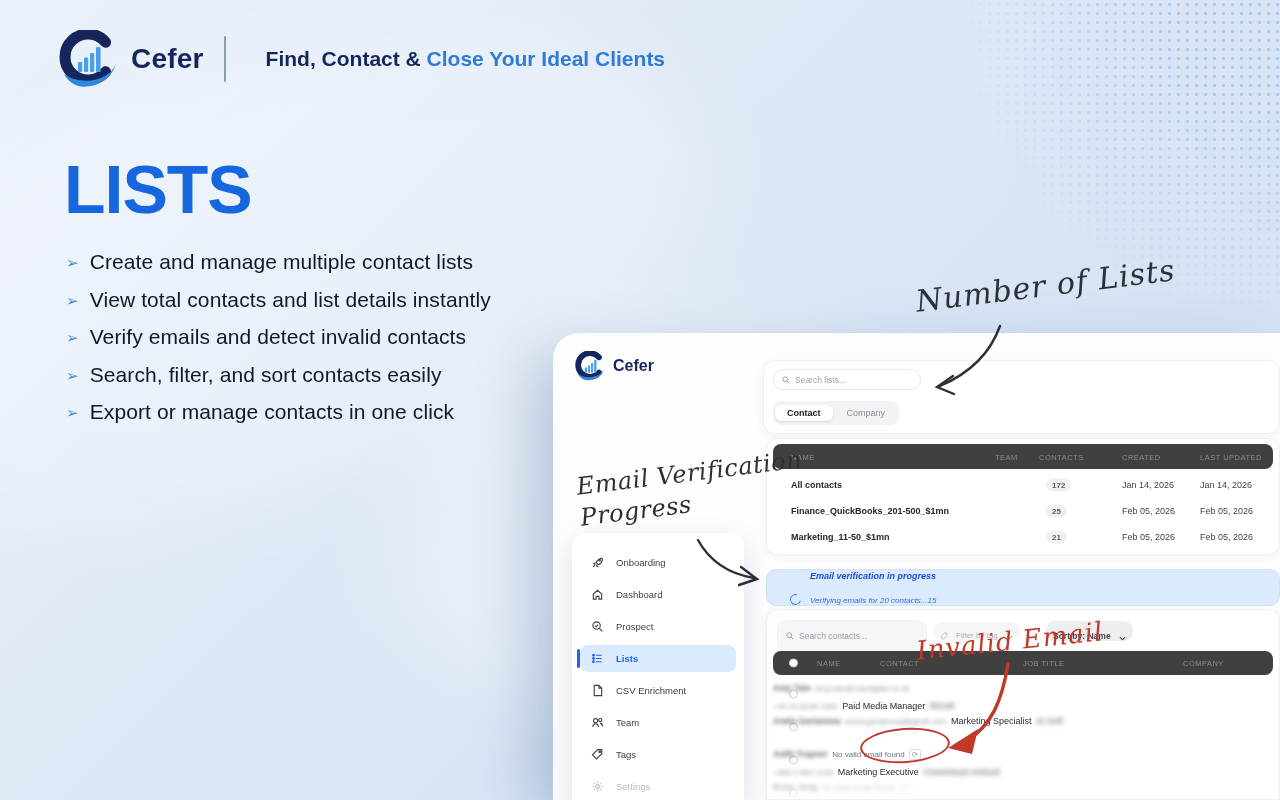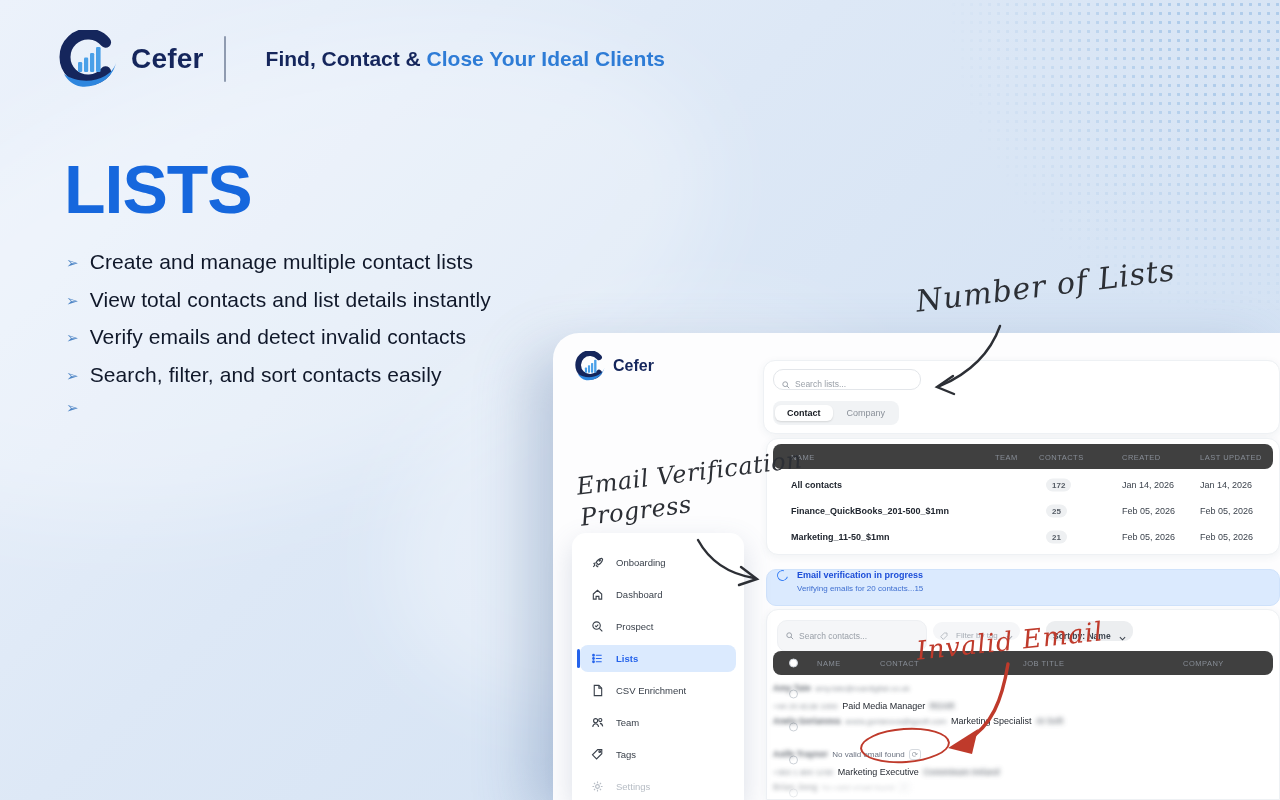--- a/index.html
+++ b/index.html
@@ -45,21 +45,21 @@
 
   .card { position:absolute; background:#fff; border:1px solid #eef1f4; border-radius:12px;
           box-shadow:0 2px 8px rgba(40,60,90,.06); }
   .card1 { left:210px; top:27px; width:517px; height:74px; }
   .card2 { left:213px; top:105px; width:514px; height:117px; }
   .card3 { left:213px; top:276px; width:514px; height:191px; border-radius:12px 12px 0 0; }
 
   .search-box { display:flex; align-items:center; gap:5px; background:#fff; border:1px solid #e3e6ea;
                 border-radius:10px; padding:0 8px; font-size:8.5px; color:#9aa0a8; }
   .search-box.gray { background:#f5f6f8; border-color:#eef0f3; }
-  .sb-lists { position:absolute; left:9px; top:8px; width:148px; height:21px;align-items:flex-end; }
+  .sb-lists { position:absolute; left:9px; top:8px; width:148px; height:21px; }
   .sb-contacts { position:absolute; left:10px; top:10px; width:150px; height:32px; }
 
   .tabs { position:absolute; left:9px; top:40px; display:flex; align-items:center; gap:2px;
           background:#f1f3f5; border-radius:8px; padding:2px; height:24px; }
   .tab { font-size:9px; padding:3px 12px; border-radius:6px; color:#8a9099; }
   .tab.active { background:#fff; color:#14181f; font-weight:700; box-shadow:0 1px 2px rgba(0,0,0,.12); }
 
   .thead { position:absolute; left:6px; right:6px; background:#404040; border-radius:8px;
            font-size:7.5px; color:#878d96; letter-spacing:.5px; font-weight:500; }
   .thead span, .trow span { position:absolute; top:50%; transform:translateY(-50%); }
@@ -68,25 +68,25 @@
 
   .trow { position:absolute; left:6px; right:6px; height:25px; }
   .c-name   { left:18px; font-size:9px; font-weight:700; color:#20262f; }
   .c-badge  { left:273px; background:#eef0f2; border-radius:999px; padding:2px 6px;
               font-size:8px; color:#565d66; font-weight:600; }
   .c-date   { font-size:9px; color:#3c434d; }
 
   
   .banner { position:absolute; left:213px; top:236px; width:514px; height:37px;
             background:#dbeafe; border:1px solid #cfe2fb; border-radius:10px;
-            display:flex; align-items:flex-start; padding-left:10px; gap:9px; }
+            display:flex; align-items:flex-end; padding-left:23px; gap:9px;font-style:italic; }
   .spinner { width:11px; height:11px; border:1.8px solid #3b82f6; border-right-color:transparent;
              border-radius:50%; transform:rotate(-30deg); flex:none; }
   .banner .b-title { font-size:9px; font-weight:700; color:#1d4ed8; }
-  .banner .b-sub { font-size:8px; color:#3f6fd0; margin-top:4px; }
+  .banner .b-sub { font-size:8px; color:#3f6fd0; margin-top:15px; }
 
   
   .pill { position:absolute; display:flex; align-items:flex-end; gap:8px; border-radius:9px;
           font-size:8px; padding:0 7px; }
   .pill-filter { left:166px; top:12px; height:18px; background:#f5f6f8; color:#a7adb5; }
   .pill-sort   { left:239px; top:11px; height:20px; background:#eceef0; color:#3f4650; font-weight:600; font-size:8.5px;margin-left:40px; }
 
   
   .crow { position:absolute; left:6px; right:6px; height:33px; }
   .chk { position:absolute; left:16px; top:50%; transform:translateY(-50%); width:9px; height:9px;
@@ -161,20 +161,21 @@
   <li>
       <span class="mark">➢</span>
       <span>Verify emails and detect invalid contacts</span>
     </li>
   <li>
       <span class="mark">➢</span>
       <span>Search, filter, and sort contacts easily</span>
     </li>
   <li>
       <span class="mark">➢</span>
+      <span>Export or manage contacts in one click</span>
     </li>
 </ul>
 
 <div class="app">
 
   <div class="app-logo">
     <svg width="34" height="30" viewBox="0 0 66 58">
       <path d="M50.6 12.2 A23 23 0 1 0 50.6 41.8" stroke="#15265c" stroke-width="11" fill="none" stroke-linecap="round"></path>
       <rect x="23" y="32" width="4.2" height="10" rx="1.2" fill="#4aa0e8"></rect>
       <rect x="29" y="27.5" width="4.2" height="14.5" rx="1.2" fill="#4aa0e8"></rect>

